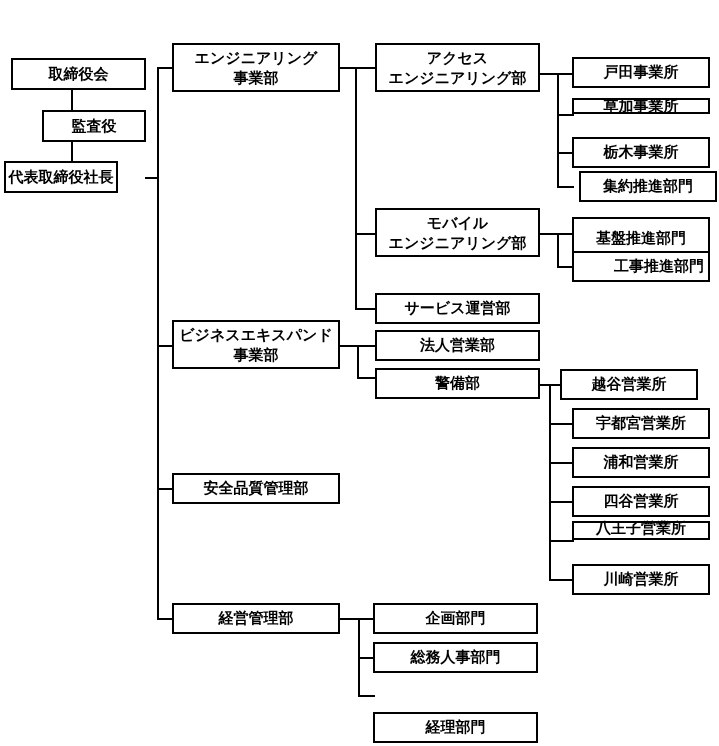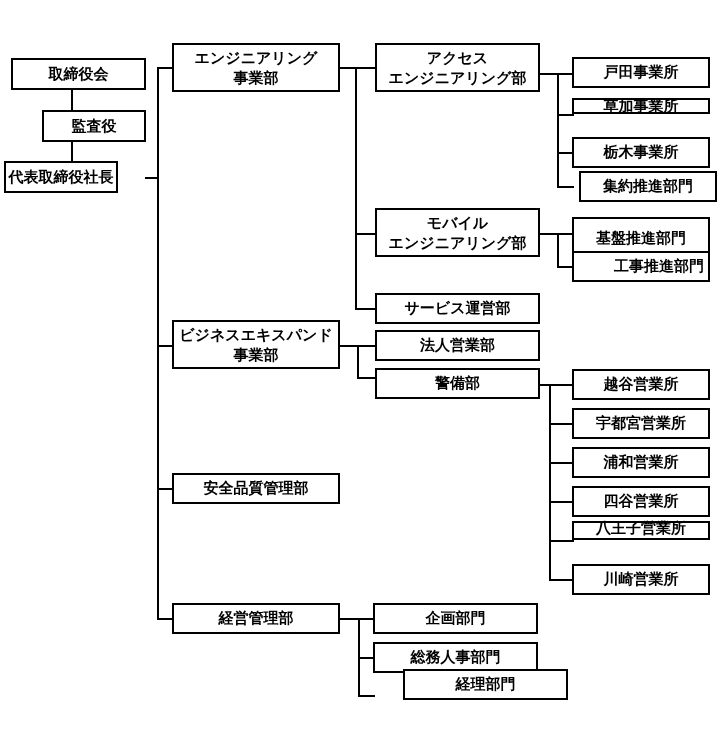--- a/index.html
+++ b/index.html
@@ -166,21 +166,21 @@
   </div>
 
   <div class="node" style="left:375px; top:330px; width:165px; height:31px;align-items:center;">
     <span class="lbl">法人営業部</span>
   </div>
 
   <div class="node" style="left:375px; top:368px; width:165px; height:31px;">
     <span class="lbl">警備部</span>
   </div>
 
-  <div class="node" style="left:572px; top:369px; width:138px; height:31px;">
+  <div class="node" style="left:560px; top:369px; width:138px; height:31px;">
     <span class="lbl">越谷営業所</span>
   </div>
 
   <div class="node" style="left:572px; top:408px; width:138px; height:31px;">
     <span class="lbl">宇都宮営業所</span>
   </div>
 
   <div class="node" style="left:572px; top:447px; width:138px; height:31px;">
     <span class="lbl">浦和営業所</span>
   </div>
@@ -206,17 +206,17 @@
   </div>
 
   <div class="node" style="left:373px; top:603px; width:165px; height:31px;">
     <span class="lbl">企画部門</span>
   </div>
 
   <div class="node" style="left:373px; top:642px; width:165px; height:31px;">
     <span class="lbl">総務人事部門</span>
   </div>
 
-  <div class="node" style="left:373px; top:669px; width:165px; height:31px;margin-left:30px;">
+  <div class="node" style="left:373px; top:712px; width:165px; height:31px;">
     <span class="lbl">経理部門</span>
   </div>
 
 </div>
 
 </body></html>

